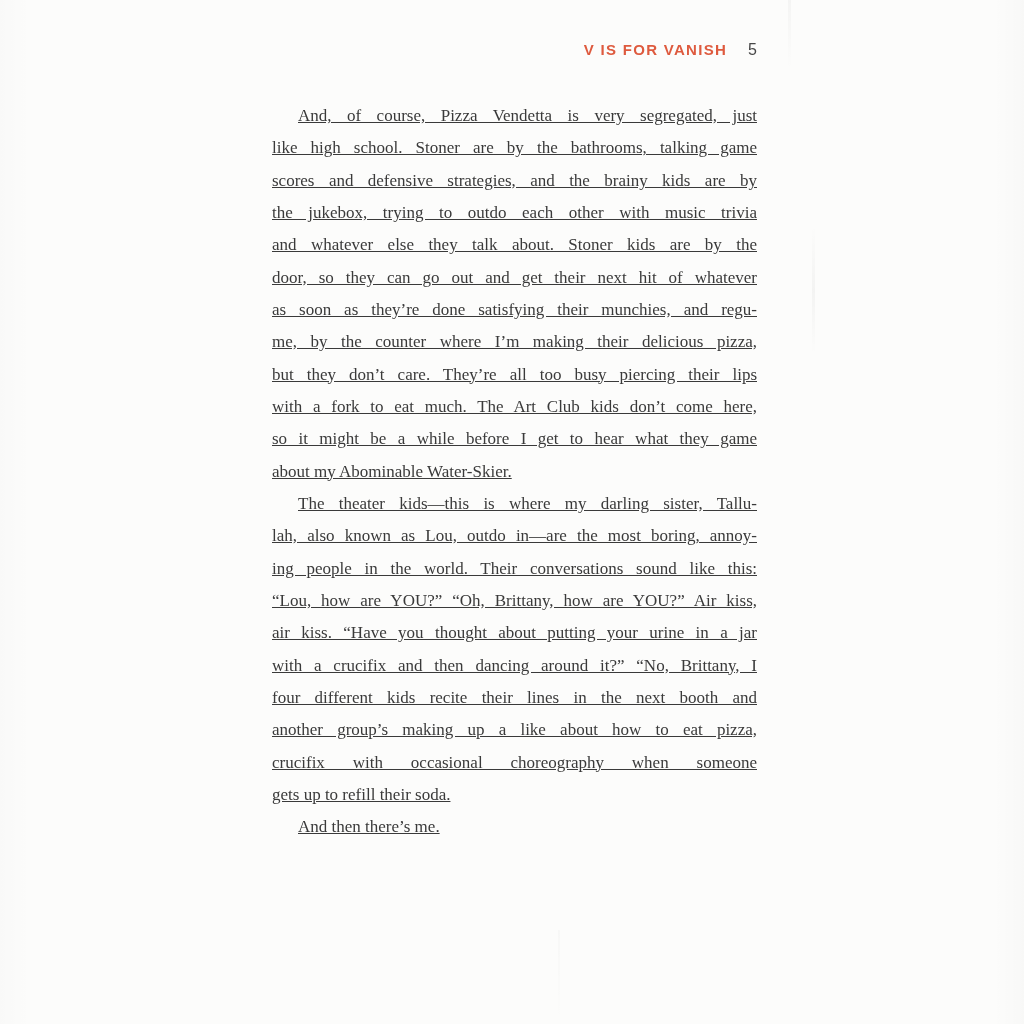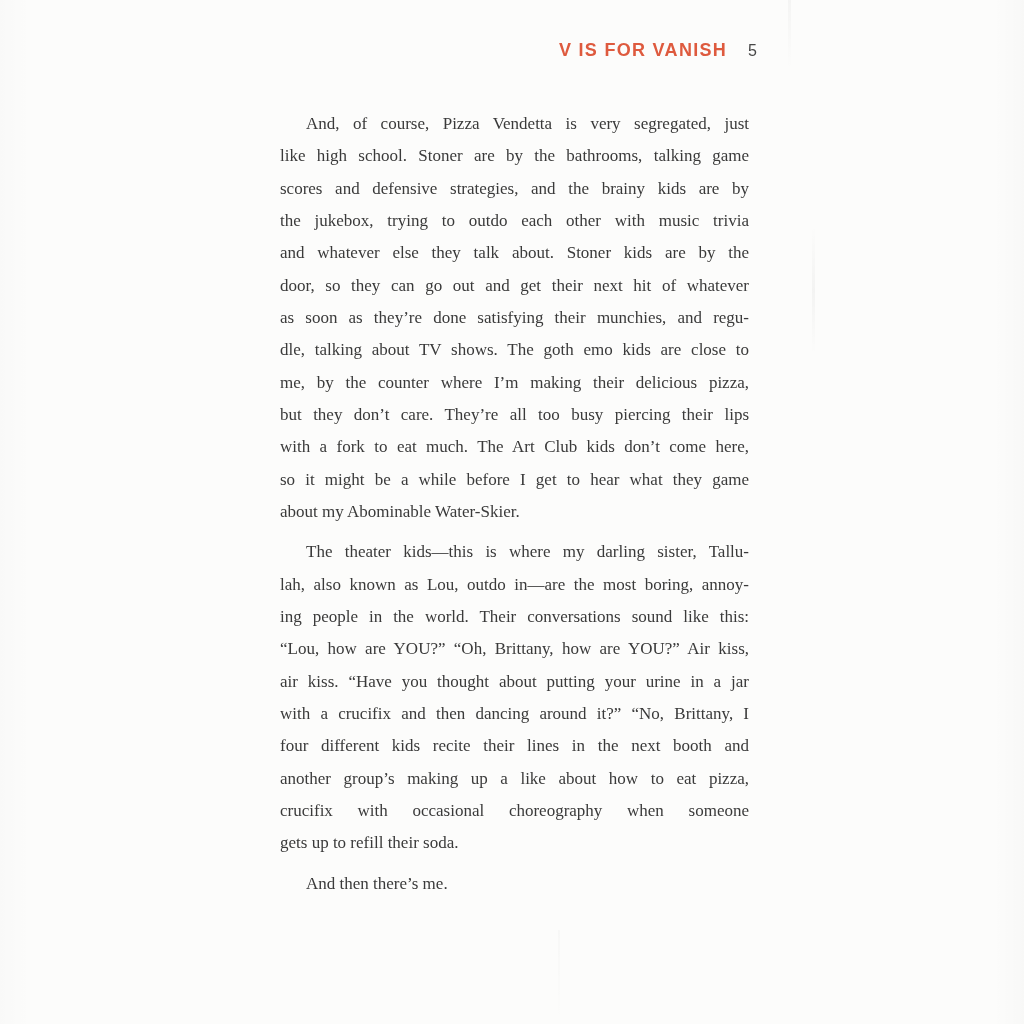--- a/index.html
+++ b/index.html
@@ -48,40 +48,40 @@
     top: 40px;
     left: 272px;
     width: 485px;
     display: flex;
     justify-content: flex-end;
     align-items: baseline;
     font-family: "Liberation Sans", sans-serif;
     line-height: 20px;
   }
   .running-head {
-    font-size: 18px;
+    font-size: 15px;
     font-weight: 700;
     letter-spacing: 1.3px;
     color: #de5a3e;
   }
   .page-number {
     font-size: 16px;
     font-weight: 400;
     color: #474747;
     margin-left: 21px;
   }
   .page-text {
     position: absolute;
     top: 100px;
     left: 272px;
     width: 485px;
     font-size: 17px;
     color: #3a3a3a;
   }
-  .para { margin: 8px; padding: 0; }
+  .para { margin: 0; padding: 0; text-decoration: underline; }
   .line {
     line-height: 32.33px;
     text-align: justify;
     text-align-last: justify;
   }
   .line.para-end {
     text-align-last: left;
   }
   .line.first {
     text-indent: 26px;
@@ -102,21 +102,20 @@
 
   <div class="page-text">
       <div class="para">
         <div class="line first">And, of course, Pizza Vendetta is very segregated, just</div>
         <div class="line">like high school. Stoner are by the bathrooms, talking game</div>
         <div class="line">scores and defensive strategies, and the brainy kids are by</div>
         <div class="line">the jukebox, trying to outdo each other with music trivia</div>
         <div class="line">and whatever else they talk about. Stoner kids are by the</div>
         <div class="line">door, so they can go out and get their next hit of whatever</div>
         <div class="line">as soon as they’re done satisfying their munchies, and regu-</div>
-        <div class="line">dle, talking about TV shows. The goth emo kids are close to</div>
         <div class="line">me, by the counter where I’m making their delicious pizza,</div>
         <div class="line">but they don’t care. They’re all too busy piercing their lips</div>
         <div class="line">with a fork to eat much. The Art Club kids don’t come here,</div>
         <div class="line">so it might be a while before I get to hear what they game</div>
         <div class="line para-end">about my Abominable Water-Skier.</div>
       </div>
       <div class="para">
         <div class="line first">The theater kids—this is where my darling sister, Tallu-</div>
         <div class="line">lah, also known as Lou, outdo in—are the most boring, annoy-</div>
         <div class="line">ing people in the world. Their conversations sound like this:</div>

